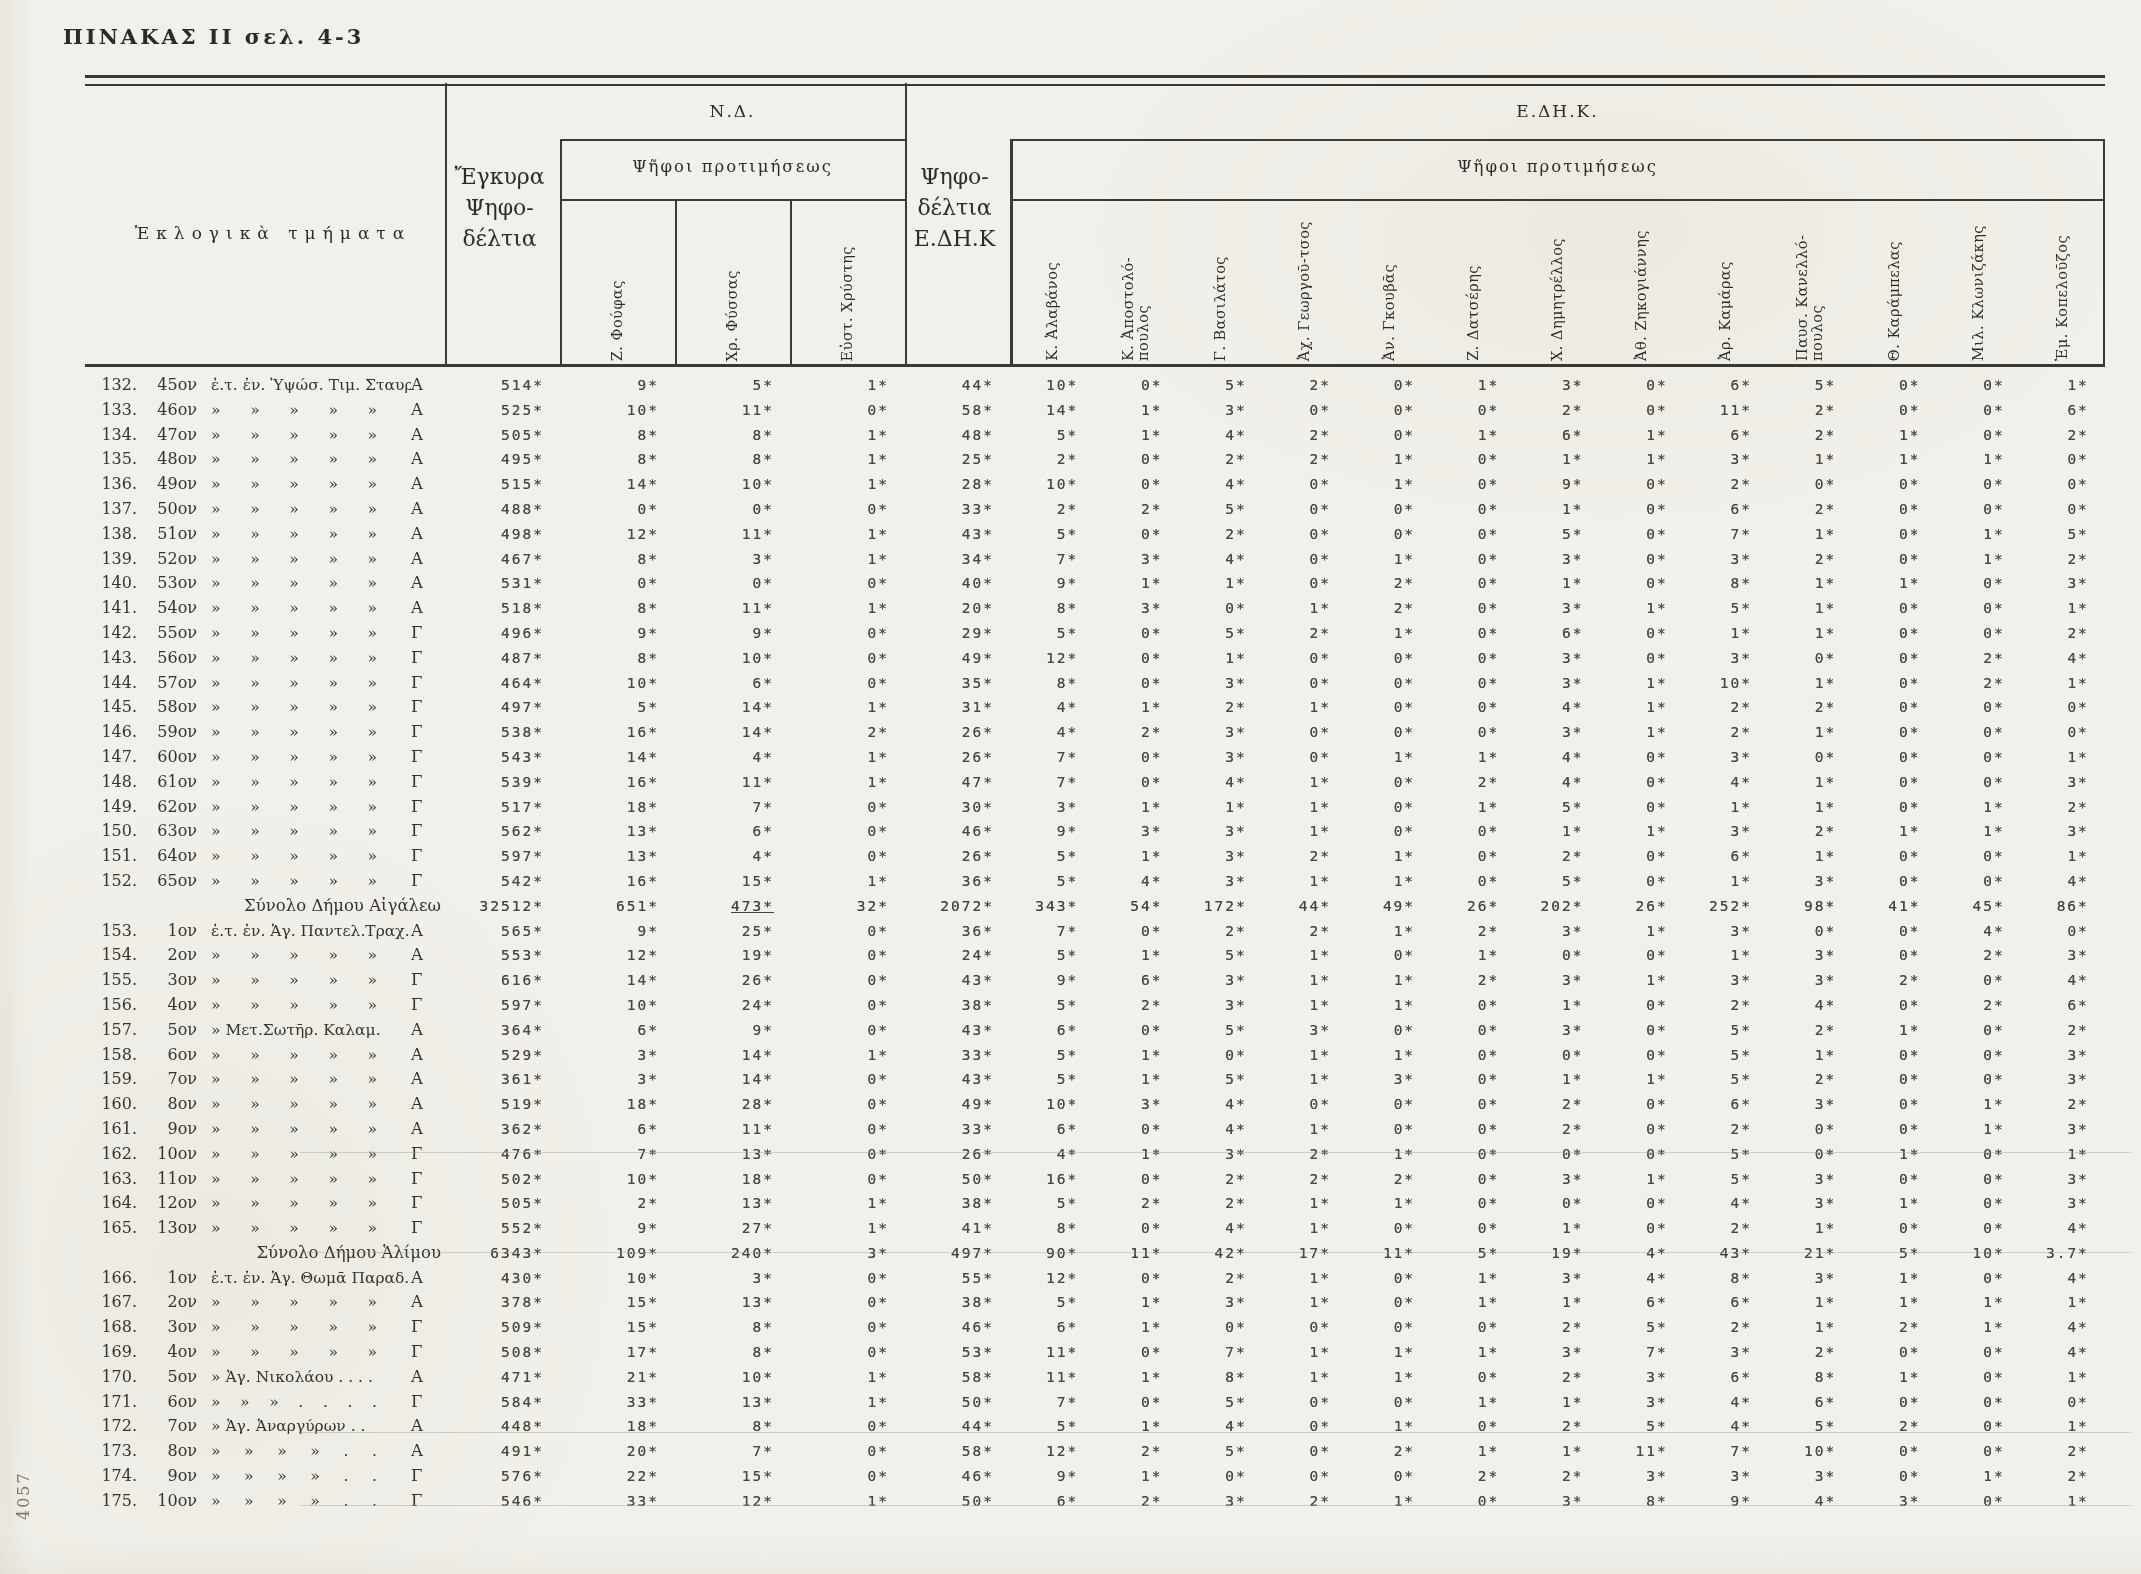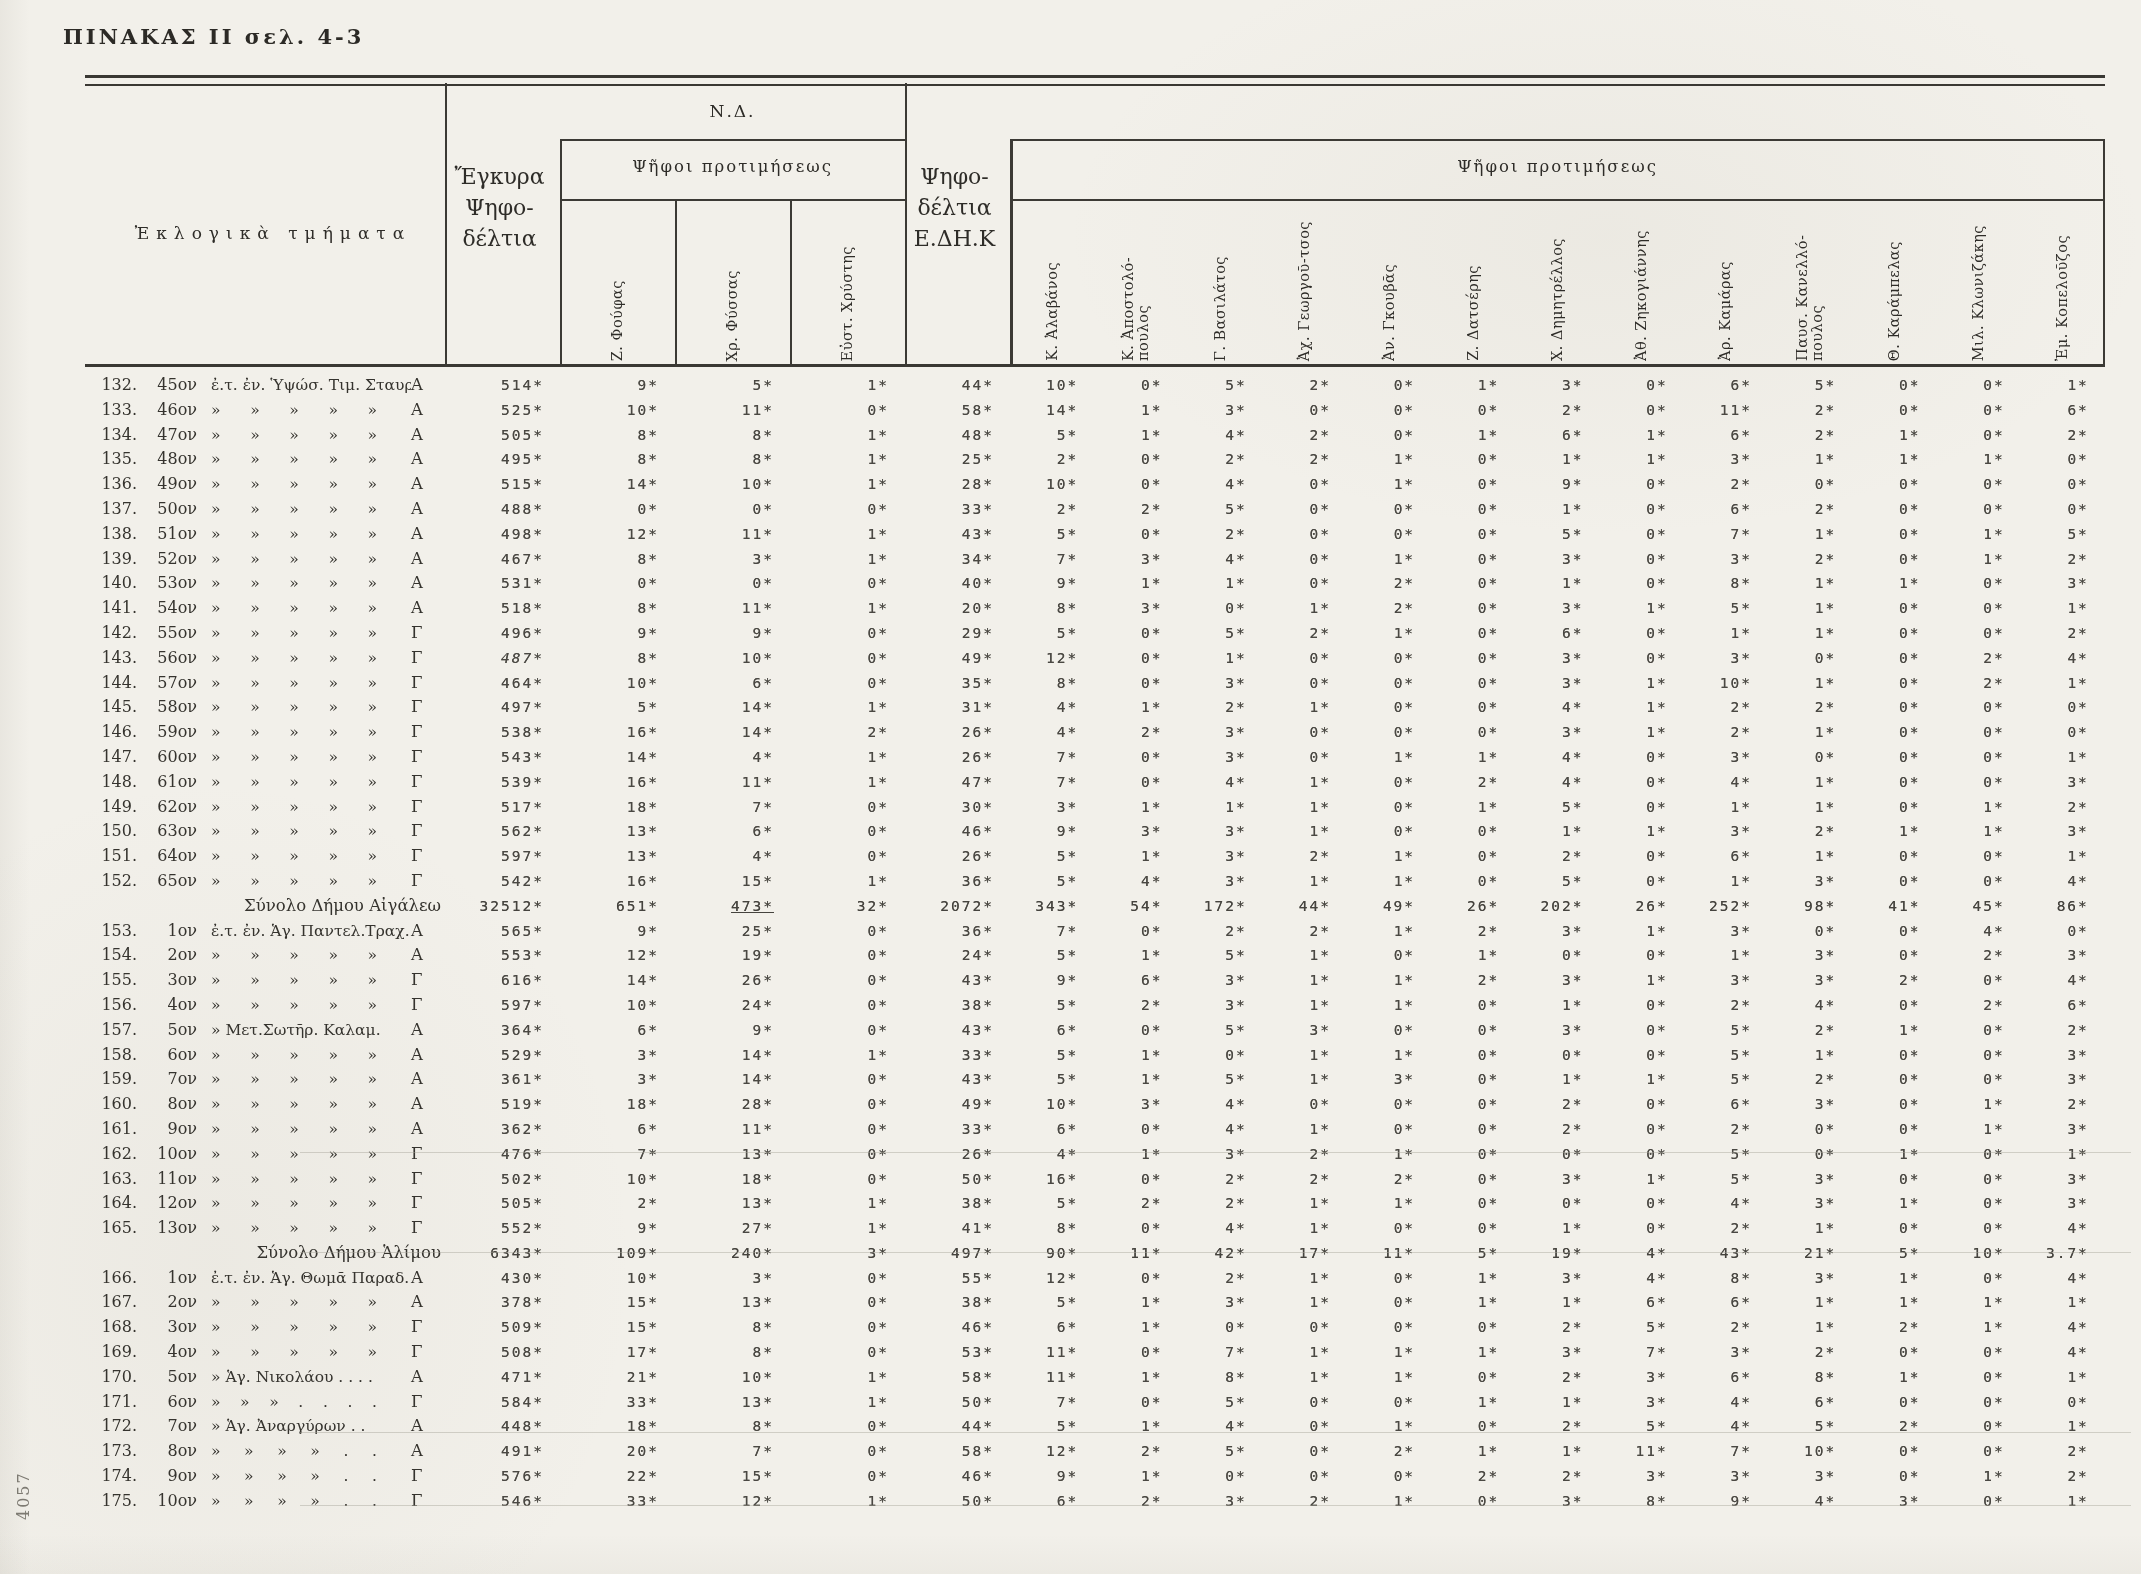--- a/index.html
+++ b/index.html
@@ -77,20 +77,21 @@
     <div class="hline" style="left:475px;width:345px;top:124px;"></div>
     <div class="hline" style="left:925px;width:1095px;top:124px;"></div>
 
     <div class="hlabel sections-label">Ἐκλογικὰ τμήματα</div>
     <div class="hlabel stack valid-stack">
         <div>Ἔγκυρα</div>
         <div>Ψηφο-</div>
         <div>δέλτια</div>
       </div>
     <div class="hlabel nd-group">Ν.Δ.</div>
+    <div class="hlabel edik-group">Ε.ΔΗ.Κ.</div>
     <div class="hlabel pref-nd">Ψῆφοι προτιμήσεως</div>
     <div class="hlabel pref-edik">Ψῆφοι προτιμήσεως</div>
     <div class="hlabel stack edik-stack">
         <div>Ψηφο-</div>
         <div>δέλτια</div>
         <div>Ε.ΔΗ.Κ</div>
       </div>
 
     <div id="nd-cands">
         <div class="cand" style="left: 475px; width: 115px;">
@@ -499,21 +500,21 @@
           <span class="ord">56ον</span>
           <span class="place spread">
             <span>»</span>
             <span>»</span>
             <span>»</span>
             <span>»</span>
             <span>»</span>
           </span>
           <span class="letter">Γ</span>
         </div>
-        <span class="num" style="width: 115px; font-style: italic;">487*</span>
+        <span class="num" style="width: 115px;">487*</span>
         <span class="num" style="width: 115px;">8*</span>
         <span class="num" style="width: 115px;">10*</span>
         <span class="num" style="width: 115px;">0*</span>
         <span class="num" style="width: 105px;">49*</span>
         <span class="num" style="width: 84.23px;">12*</span>
         <span class="num" style="width: 84.23px;">0*</span>
         <span class="num" style="width: 84.23px;">1*</span>
         <span class="num" style="width: 84.23px;">0*</span>
         <span class="num" style="width: 84.23px;">0*</span>
         <span class="num" style="width: 84.23px;">0*</span>

